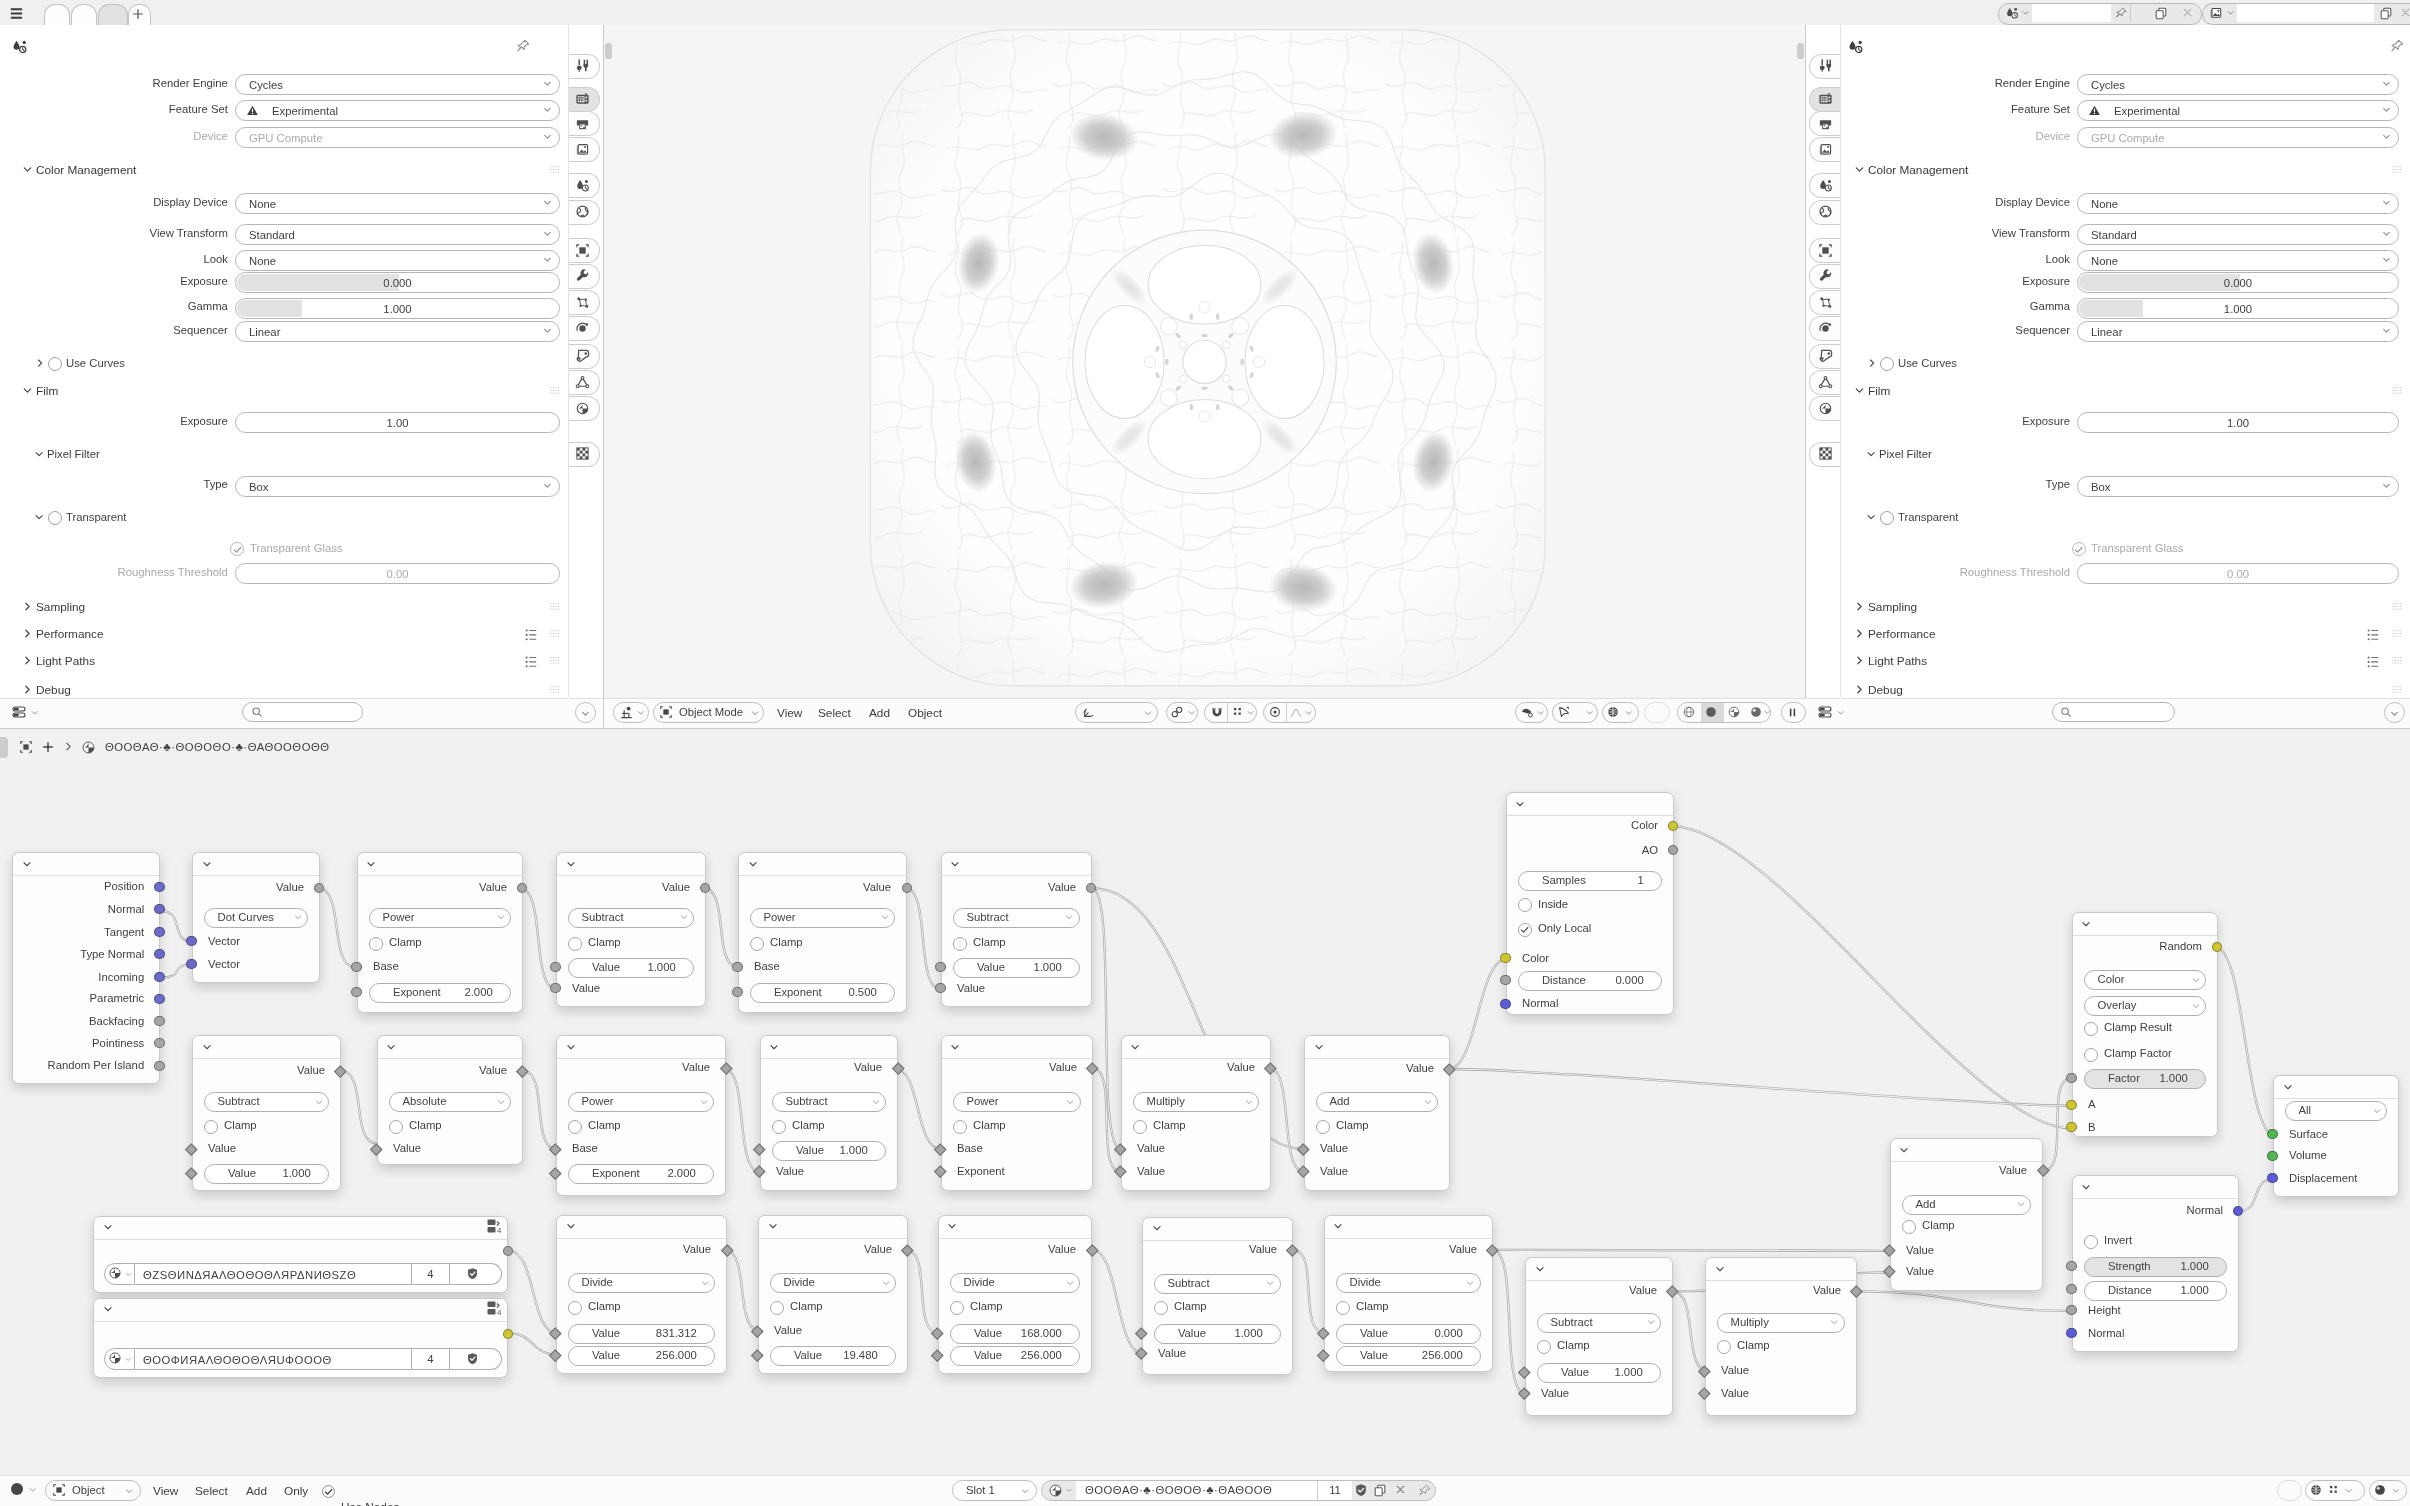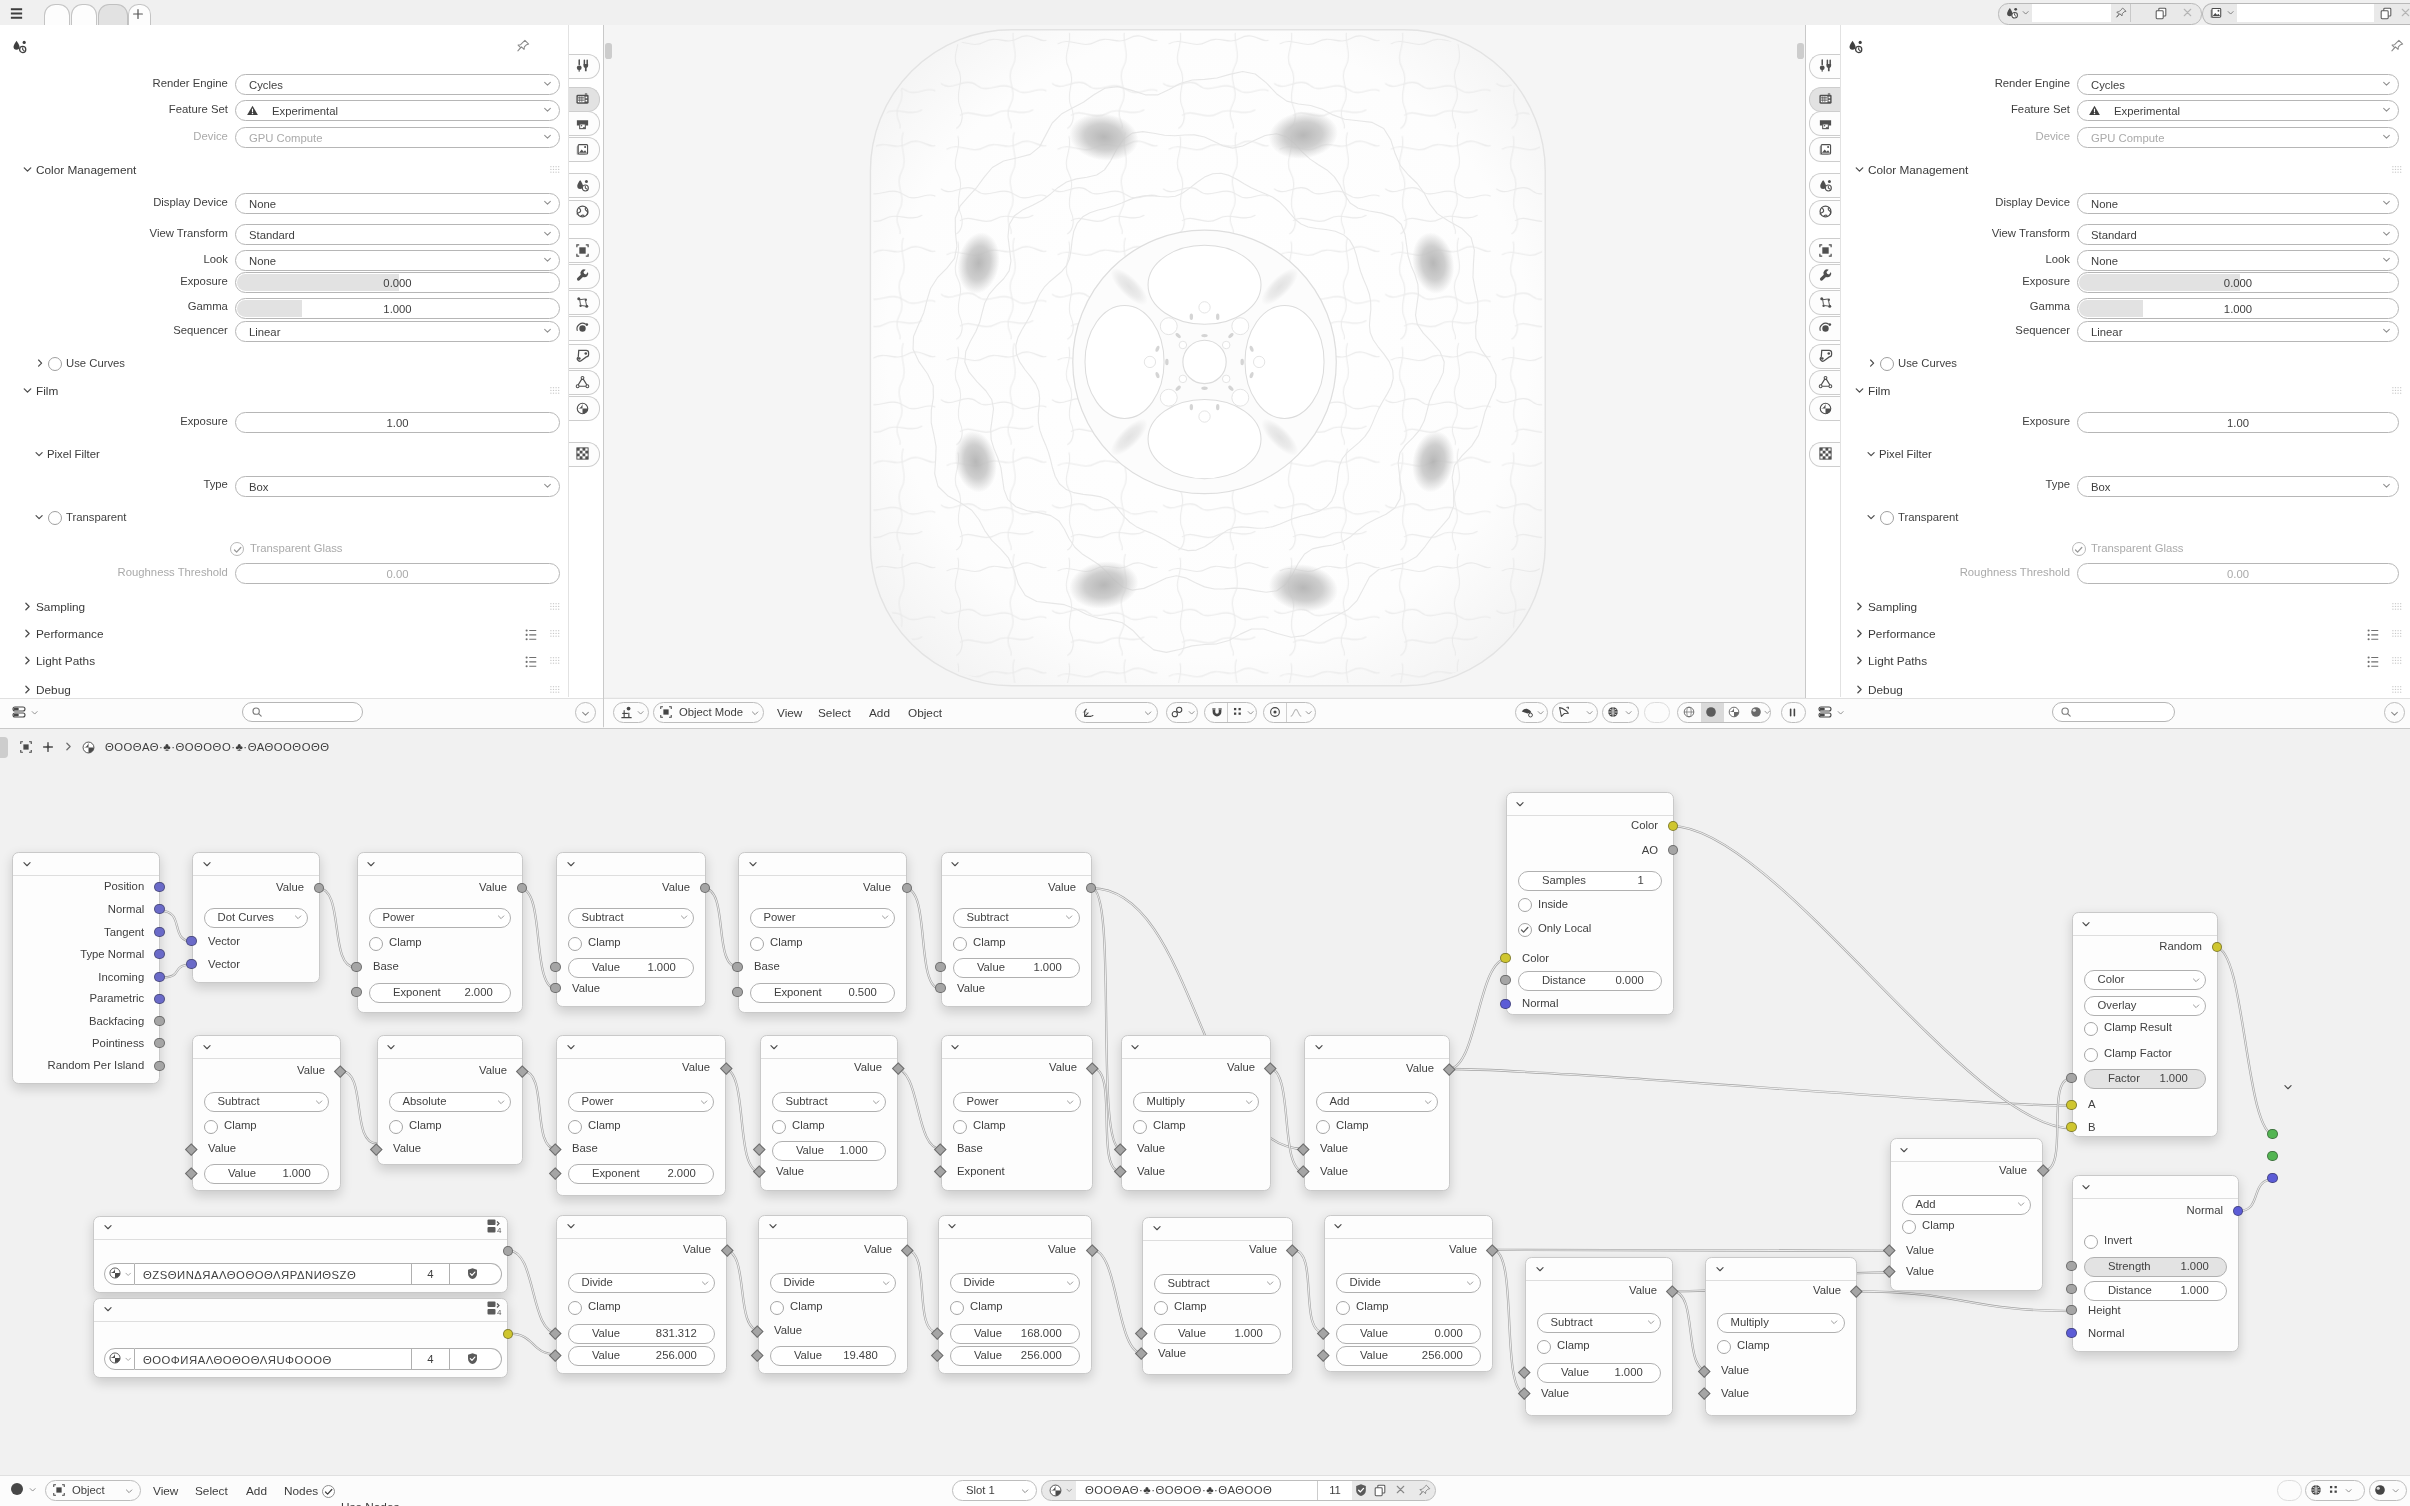--- a/index.html
+++ b/index.html
@@ -1794,20 +1794,32 @@
 <div class="abs" style="left:2072px;top:912px;width:0;height:0;">
       <div class="sock" style="left:140px;top:30px;background:#cfc62f;"></div>
       <div class="sock" style="left:-5.6px;top:161px;background:#a5a5a5;"></div>
       <div class="sock" style="left:-5.6px;top:188px;background:#cfc62f;"></div>
       <div class="sock" style="left:-5.6px;top:210px;background:#cfc62f;"></div>
     </div>
 <svg class="abs" style="left:2079px;top:917px" width="14" height="14" viewBox="0 0 16 16" fill="none">
       <path d="M4.5 6.5l3.5 3.5 3.5-3.5" stroke="#4a4a4a" stroke-width="1.3" stroke-linecap="round" stroke-linejoin="round"></path>
     </svg>
 
+<div class="node" style="left:2273px;top:1075px;width:126px;height:122px;">
+      <div class="nhead"></div>
+      <div class="npill" style="left:11.3px;top:25.4px;right:11.3px;height:20px;">
+        <div class="in" style="position:absolute;left:12.2px;top:1.9px;">All</div>
+      </div>
+      <svg class="abs" style="left:97px;top:29px" width="12.2" height="12.2" viewBox="0 0 16 16" fill="none">
+        <path d="M4.5 6.5l3.5 3.5 3.5-3.5" stroke="#9a9a9a" stroke-width="1.3" stroke-linecap="round" stroke-linejoin="round"></path>
+      </svg>
+      <div class="lbl" style="left:15px;top:52px;">Surface</div>
+      <div class="lbl" style="left:15px;top:73px;">Volume</div>
+      <div class="lbl" style="left:15px;top:96px;">Displacement</div>
+    </div>
 <div class="abs" style="left:2273px;top:1075px;width:0;height:0;">
       <div class="sock" style="left:-5.6px;top:54px;background:#53b552;"></div>
       <div class="sock" style="left:-5.6px;top:76px;background:#53b552;"></div>
       <div class="sock" style="left:-5.6px;top:98px;background:#5c5cd6;"></div>
     </div>
 <svg class="abs" style="left:2281px;top:1080px" width="14" height="14" viewBox="0 0 16 16" fill="none">
       <path d="M4.5 6.5l3.5 3.5 3.5-3.5" stroke="#4a4a4a" stroke-width="1.3" stroke-linecap="round" stroke-linejoin="round"></path>
     </svg>
 
 <div class="node" style="left:2072px;top:1175px;width:167px;height:177px;">
@@ -1852,21 +1864,21 @@
       <rect x="5" y="5" width="6" height="6" fill="#454545"></rect>
     </svg>
 <div class="lbl" style="left:72px;top:1484px;">Object</div>
 <svg class="abs" style="left:123px;top:1485px" width="12.2" height="12.2" viewBox="0 0 16 16" fill="none">
       <path d="M4.5 6.5l3.5 3.5 3.5-3.5" stroke="#8a8a8a" stroke-width="1.3" stroke-linecap="round" stroke-linejoin="round"></path>
     </svg>
 
 <div class="menu" style="left:153px;top:1484px;">View</div>
 <div class="menu" style="left:195px;top:1484px;">Select</div>
 <div class="menu" style="left:246px;top:1484px;">Add</div>
-<div class="menu" style="left:284px;top:1484px;">Nodes</div>
+<div class="menu" style="left:284px;top:1484px;">Only</div>
 
 <div class="abs" style="left:322px;top:1485px;width:13px;height:13px;border:0.9px solid #8f8f8f;border-radius:50%;background:#fff;box-sizing:border-box;"></div>
 <svg class="abs" style="left:323px;top:1486px" width="11.3" height="11.3" viewBox="0 0 16 16" fill="none">
       <path d="M3.5 8.5l3 3 6-6.5" stroke="#3f3f3f" stroke-width="1.8" stroke-linecap="round" stroke-linejoin="round"></path>
     </svg>
 <div class="menu" style="left:341px;top:1484px;margin-top:16px;">Use Nodes</div>
 
 <div class="abs" style="left:952px;top:1480px;width:85px;height:21px;border:0.9px solid #bdbdbd;border-radius:10.4px;box-sizing:border-box;background:#fff;"></div>
 <div class="lbl" style="left:966px;top:1484px;">Slot 1</div>
 <svg class="abs" style="left:1019px;top:1485px" width="12.2" height="12.2" viewBox="0 0 16 16" fill="none">

